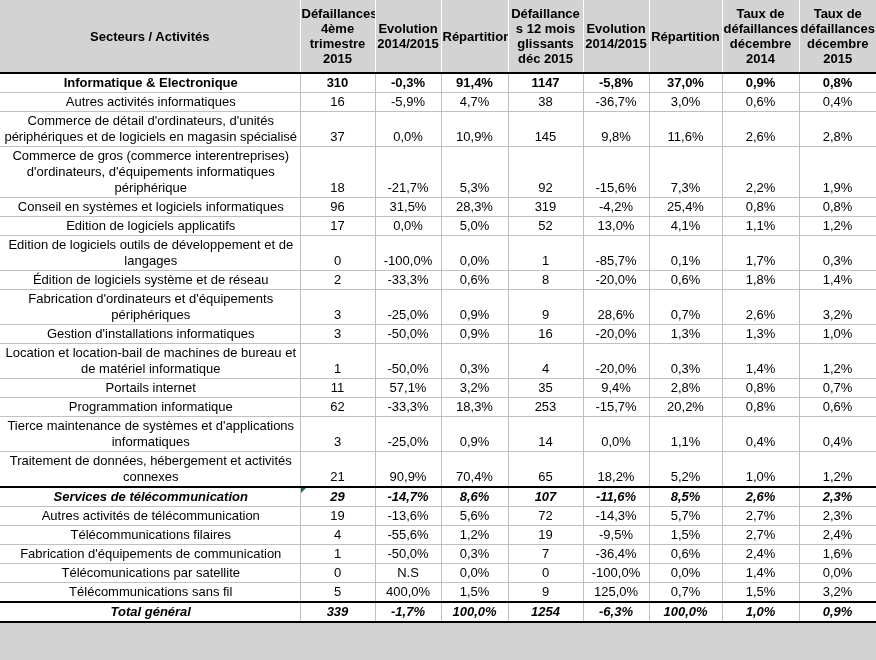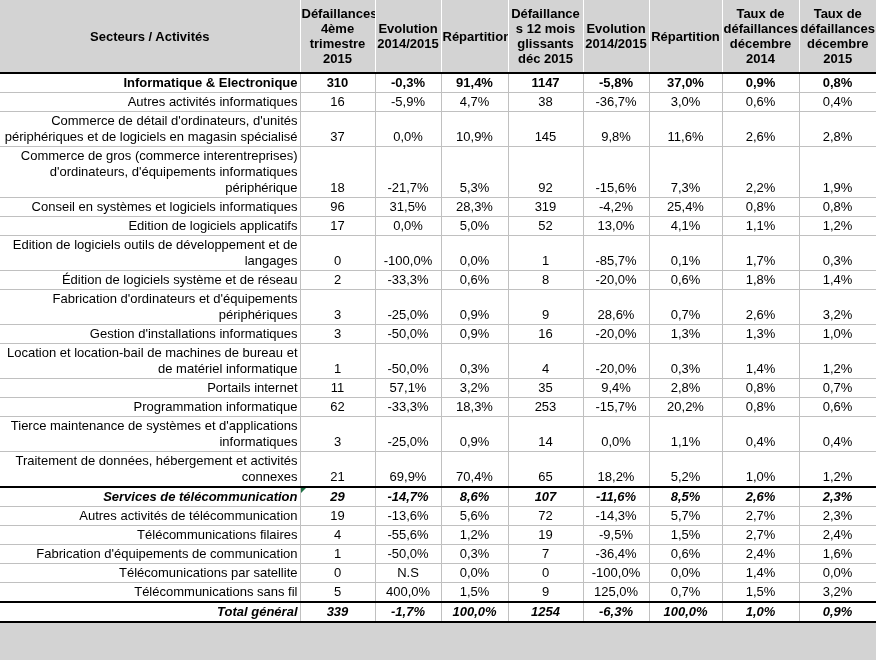--- a/index.html
+++ b/index.html
@@ -44,21 +44,21 @@
     padding:1px 2px;
     border:1px solid var(--grid);
     vertical-align:bottom;
     text-align:center;
     white-space:pre;
     overflow:hidden;
     background:var(--cellbg);
     position:relative;
   }
   tbody td.label-cell{
-    text-align:right;
+    text-align:center;
     padding-left:4px;
   }
   tbody td:first-child{border-left:none;}
   tbody td:last-child{border-right:1px solid var(--grid);}
   tr.bold td{font-weight:bold;}
   tr.thick-top td{border-top:2px solid var(--strong);font-style:italic;}
   tbody tr:last-child td{border-bottom:2px solid var(--strong);margin-left:12px;}
   .corner-marker{
     position:absolute;
     top:0;left:0;
@@ -268,21 +268,21 @@
         <td>14</td>
         <td>0,0%</td>
         <td>1,1%</td>
         <td>0,4%</td>
         <td>0,4%</td>
       </tr>
       <tr>
         <td class="label-cell">Traitement de données, hébergement et activités
 connexes</td>
         <td>21</td>
-        <td>69,9%</td>
+        <td>90,9%</td>
         <td>70,4%</td>
         <td>65</td>
         <td>18,2%</td>
         <td>5,2%</td>
         <td>1,0%</td>
         <td>1,2%</td>
       </tr>
       <tr class="bold thick-top">
         <td class="label-cell">Services de télécommunication</td>
         <td>29<span class="corner-marker"></span></td>

